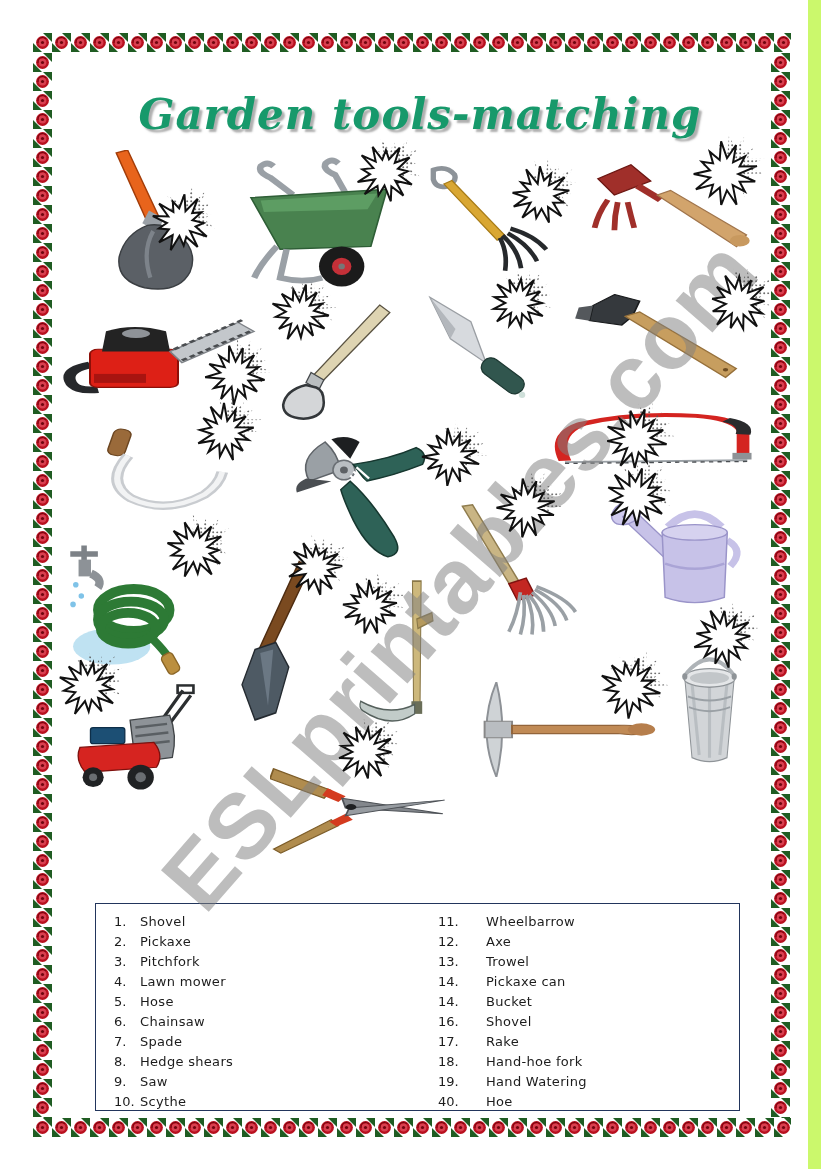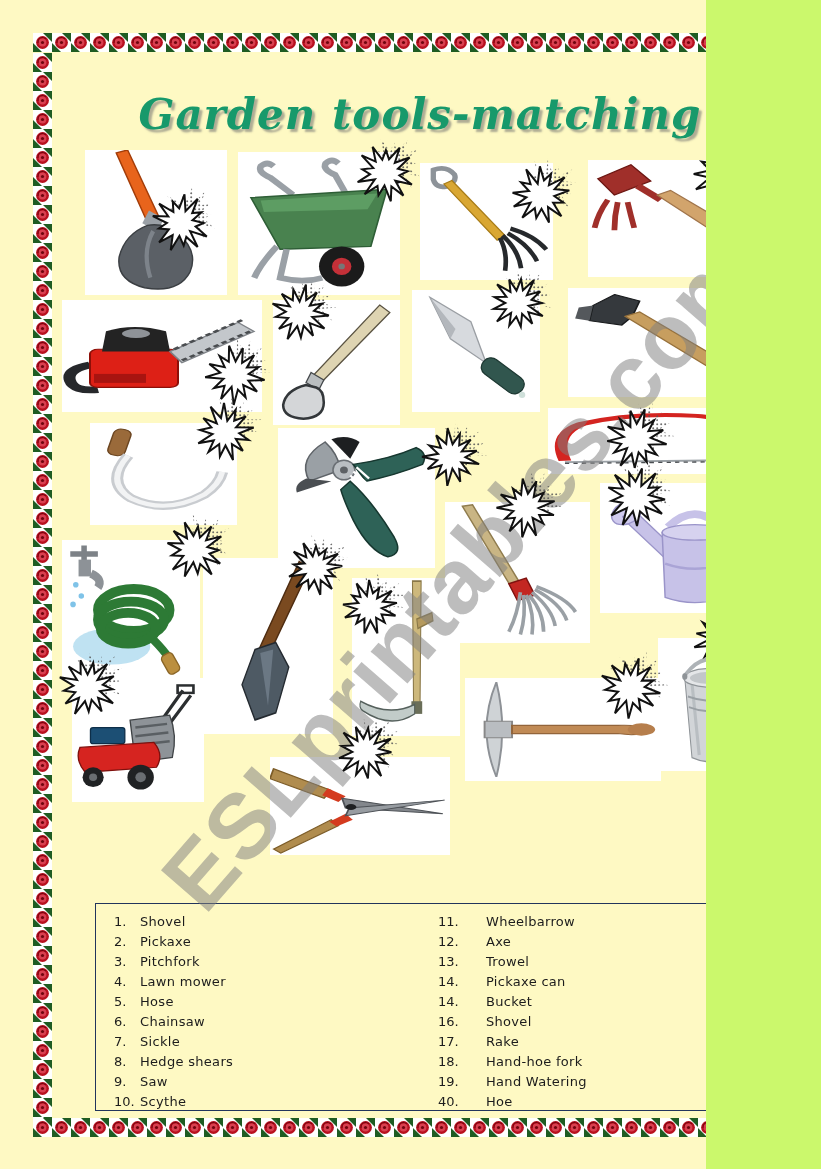--- a/index.html
+++ b/index.html
@@ -1,16 +1,16 @@
 <!DOCTYPE html>
 <html><head>
 <meta charset="utf-8">
 <style>
   html,body{margin:0;padding:0;background:#cbf86c;}
-  .page{position:relative;width:706px;height:1169px;background:#fef9c3;overflow:hidden;
+  .page{position:relative;width:808px;height:1169px;background:#ffffff;overflow:hidden;
         font-family:"DejaVu Sans",sans-serif;}
   .title{position:absolute;left:40px;top:90px;width:760px;text-align:center;
          font-family:"DejaVu Serif",serif;font-style:italic;font-weight:700;
          font-size:42px;letter-spacing:1px;color:#17996b;
          text-shadow:3px 3px 2px rgba(110,110,110,0.55);z-index:2;}
   .card{position:absolute;background:#ffffff;z-index:1;}
   .card svg{display:block;width:100%;height:100%;}
   .star{position:absolute;z-index:4;}
   .watermark{position:absolute;left:460px;top:575px;transform:translate(-50%,-50%) rotate(-49deg);
          font-family:"Liberation Sans",sans-serif;font-weight:700;font-size:92px;
@@ -692,21 +692,21 @@
         <div class="lrow">
           <span class="num">5.</span>
           <span class="lbl">Hose</span>
         </div>
         <div class="lrow">
           <span class="num">6.</span>
           <span class="lbl">Chainsaw</span>
         </div>
         <div class="lrow">
           <span class="num">7.</span>
-          <span class="lbl">Sickle</span>
+          <span class="lbl">Spade</span>
         </div>
         <div class="lrow">
           <span class="num">8.</span>
           <span class="lbl">Hedge shears</span>
         </div>
         <div class="lrow">
           <span class="num">9.</span>
           <span class="lbl">Saw</span>
         </div>
         <div class="lrow">

